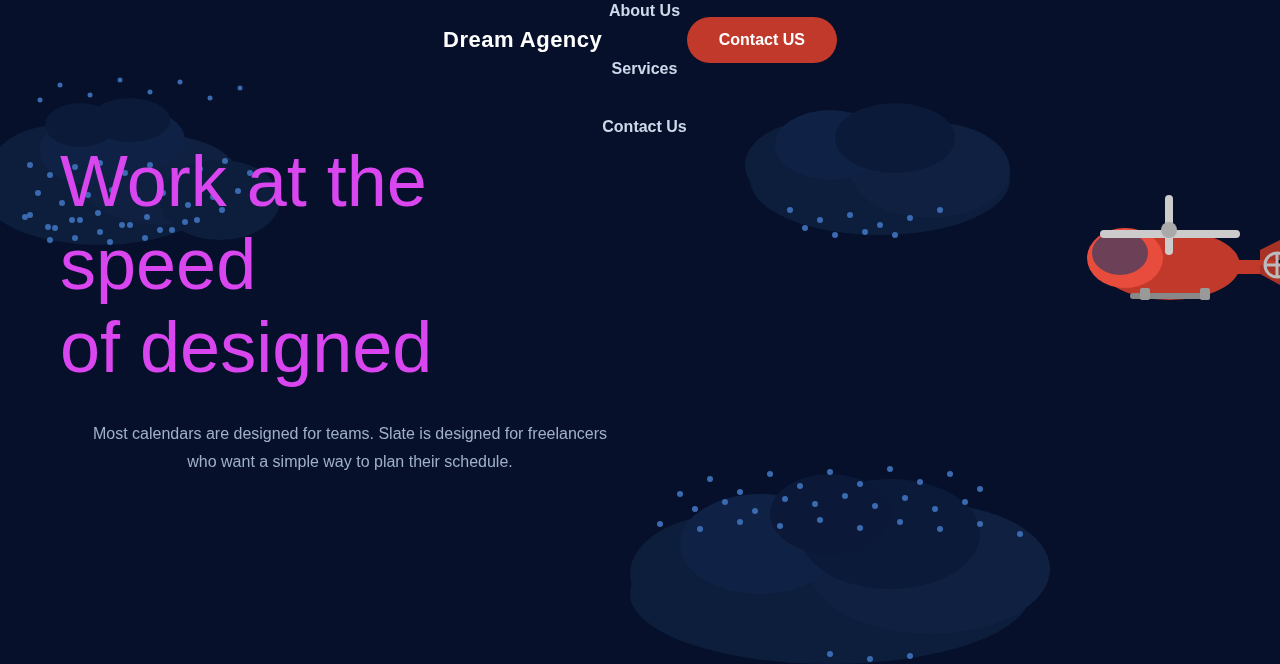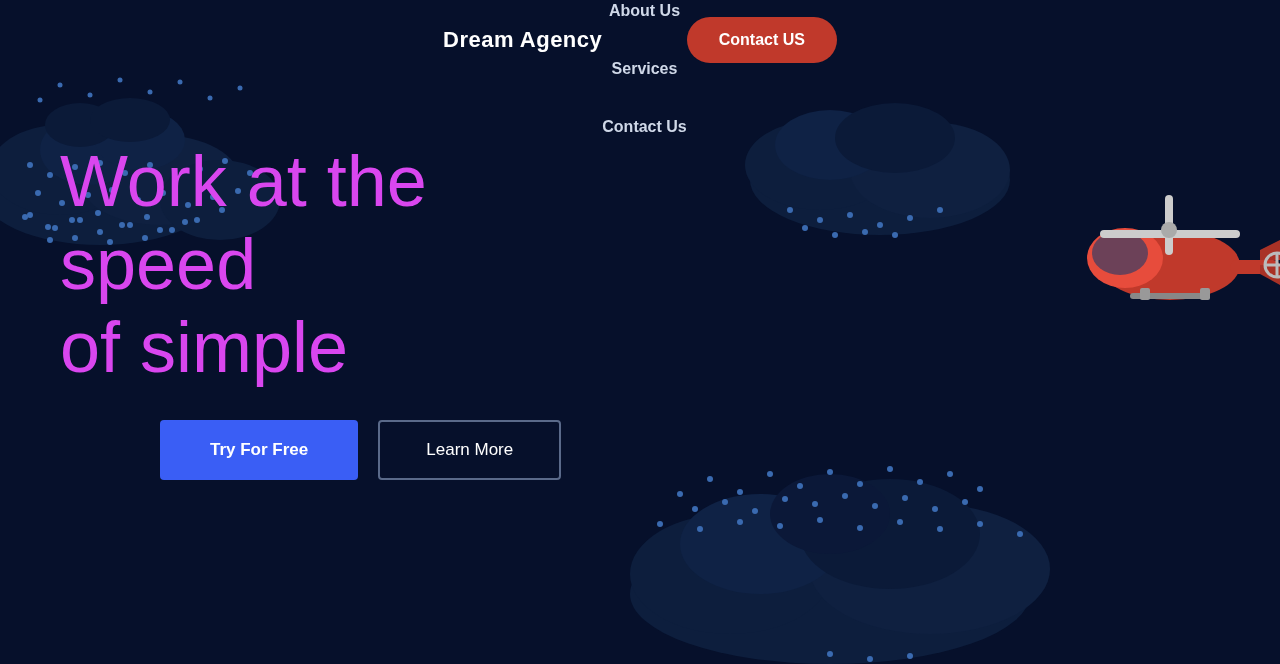--- a/index.html
+++ b/index.html
@@ -296,19 +296,16 @@
     <li>
       <a href="#">Contact Us</a>
     </li>
   </ul>
   <button class="contact-btn">Contact US</button>
 </nav>
 
 <section class="hero">
   <h1>
     <span>Work at the speed</span><br>
-    <span>of simple</span>
+    <span>of designed</span>
   </h1>
-  <div class="hero-buttons">
-    <button class="btn-primary">Try For Free</button>
-    <button class="btn-secondary">Learn More</button>
-  </div>
+  <p>Most calendars are designed for teams. Slate is designed for freelancers who want a simple way to plan their schedule.</p>
 </section>
 
 </body></html>

